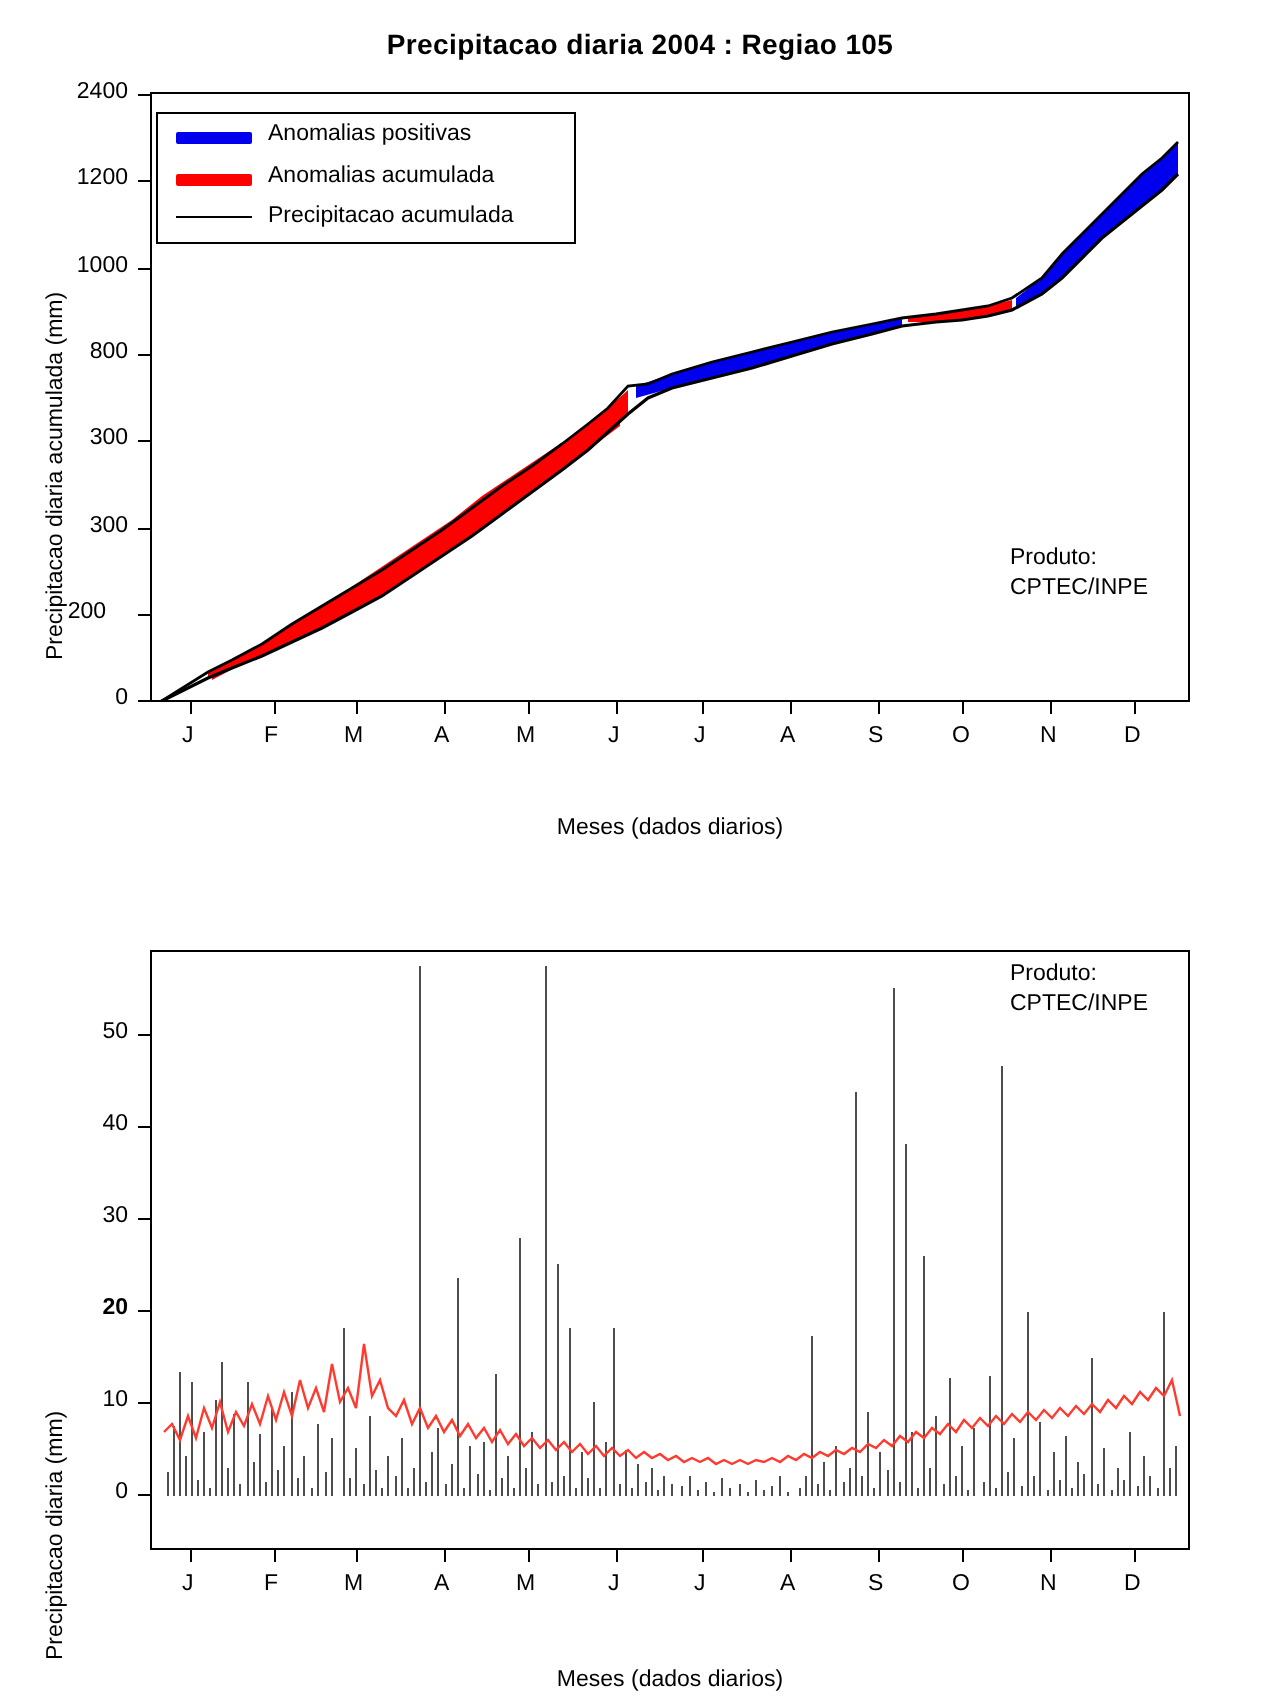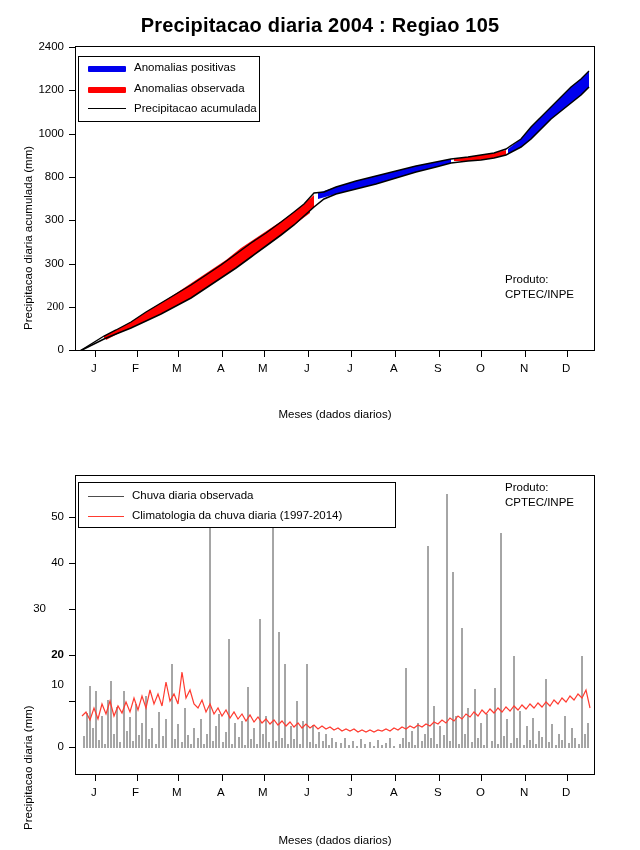--- a/index.html
+++ b/index.html
@@ -19,21 +19,21 @@
     position: relative;
     width: 640px;
     height: 850px;
   }
   .chart-title {
     position: absolute;
     top: 14px;
     left: 0;
     width: 640px;
     text-align: center;
-    font-size: 20px;
+    font-size: 14px;
     font-weight: bold;
     letter-spacing: 0.2px;
   }
   
   .panel {
     position: absolute;
   }
   .plot-box {
     position: absolute;
     border: 1px solid #000000;
@@ -140,21 +140,21 @@
     <div class="tick-mark" style="left:69px; top:350px; width:6px; height:1px;"></div>
     <div class="tick-mark" style="left:69px; top:307px; width:6px; height:1px;"></div>
     <div class="tick-mark" style="left:69px; top:264px; width:6px; height:1px;"></div>
     <div class="tick-mark" style="left:69px; top:220px; width:6px; height:1px;"></div>
     <div class="tick-mark" style="left:69px; top:177px; width:6px; height:1px;"></div>
     <div class="tick-mark" style="left:69px; top:134px; width:6px; height:1px;"></div>
     <div class="tick-mark" style="left:69px; top:90px; width:6px; height:1px;"></div>
     <div class="tick-mark" style="left:69px; top:47px; width:6px; height:1px;"></div>
 
     <div class="tick-label ytick-label" style="left:24px; top:343px; width:40px;">0</div>
-    <div class="tick-label ytick-label" style="left:24px; top:300px; width:40px;font-family:Liberation Serif, serif;">200</div>
+    <div class="tick-label ytick-label" style="left:13px; top:300px; width:40px;">200</div>
     <div class="tick-label ytick-label" style="left:24px; top:257px; width:40px;">300</div>
     <div class="tick-label ytick-label" style="left:24px; top:213px; width:40px;">300</div>
     <div class="tick-label ytick-label" style="left:24px; top:170px; width:40px;">800</div>
     <div class="tick-label ytick-label" style="left:24px; top:127px; width:40px;">1000</div>
     <div class="tick-label ytick-label" style="left:24px; top:83px; width:40px;">1200</div>
     <div class="tick-label ytick-label" style="left:24px; top:40px; width:40px;">2400</div>
 
     <div class="tick-mark" style="left:95px; top:351px; width:1px; height:6px;"></div>
     <div class="tick-mark" style="left:137px; top:351px; width:1px; height:6px;"></div>
     <div class="tick-mark" style="left:178px; top:351px; width:1px; height:6px;"></div>
@@ -174,26 +174,26 @@
     <div class="tick-label" style="left:217px; top:362px;">A</div>
     <div class="tick-label" style="left:258px; top:362px;">M</div>
     <div class="tick-label" style="left:304px; top:362px;">J</div>
     <div class="tick-label" style="left:347px; top:362px;">J</div>
     <div class="tick-label" style="left:390px; top:362px;">A</div>
     <div class="tick-label" style="left:434px; top:362px;">S</div>
     <div class="tick-label" style="left:476px; top:362px;">O</div>
     <div class="tick-label" style="left:520px; top:362px;">N</div>
     <div class="tick-label" style="left:562px; top:362px;">D</div>
 
-    <div class="legend-box" style="left:78px; top:56px; width:182px; height:66px;">
+    <div class="legend-box" style="left:78px; top:56px; width:210px; height:66px;">
       <div class="legend-swatch-thick" style="left:9px; top:9px; width:38px; background:#0000EE;"></div>
       <div class="legend-item" style="left:55px; top:4px;">Anomalias positivas</div>
 
       <div class="legend-swatch-thick" style="left:9px; top:30px; width:38px; background:#FF0000;"></div>
-      <div class="legend-item" style="left:55px; top:25px;">Anomalias observada</div>
+      <div class="legend-item" style="left:55px; top:25px;">Anomalias acumulada</div>
 
       <div class="legend-swatch-thin" style="left:9px; top:51px; width:38px; background:#000000;"></div>
       <div class="legend-item" style="left:55px; top:45px;">Precipitacao acumulada</div>
     </div>
 
     <div class="producer-note" style="left:505px; top:272px; width:120px;">Produto:
 CPTEC/INPE</div>
   </div>
 
   <div class="panel" style="left:0;top:430px;width:640px;height:420px;">
@@ -390,23 +390,23 @@
     </div>
 
     <div class="tick-mark" style="left:69px; top:317px; width:6px; height:1px;"></div>
     <div class="tick-mark" style="left:69px; top:271px; width:6px; height:1px;"></div>
     <div class="tick-mark" style="left:69px; top:225px; width:6px; height:1px;"></div>
     <div class="tick-mark" style="left:69px; top:179px; width:6px; height:1px;"></div>
     <div class="tick-mark" style="left:69px; top:133px; width:6px; height:1px;"></div>
     <div class="tick-mark" style="left:69px; top:87px; width:6px; height:1px;"></div>
 
     <div class="tick-label ytick-label" style="left:30px; top:310px; width:34px;">0</div>
-    <div class="tick-label ytick-label" style="left:30px; top:248px; width:34px;">10</div>
+    <div class="tick-label ytick-label" style="left:30px; top:264px; width:34px;">10</div>
     <div class="tick-label ytick-label" style="left:30px; top:218px; width:34px;font-weight:bold;">20</div>
-    <div class="tick-label ytick-label" style="left:12px; top:172px; width:34px;">30</div>
+    <div class="tick-label ytick-label" style="left:30px; top:172px; width:34px;">30</div>
     <div class="tick-label ytick-label" style="left:30px; top:126px; width:34px;">40</div>
     <div class="tick-label ytick-label" style="left:30px; top:80px; width:34px;">50</div>
 
     <div class="tick-mark" style="left:95px; top:345px; width:1px; height:6px;"></div>
     <div class="tick-mark" style="left:137px; top:345px; width:1px; height:6px;"></div>
     <div class="tick-mark" style="left:178px; top:345px; width:1px; height:6px;"></div>
     <div class="tick-mark" style="left:222px; top:345px; width:1px; height:6px;"></div>
     <div class="tick-mark" style="left:264px; top:345px; width:1px; height:6px;"></div>
     <div class="tick-mark" style="left:308px; top:345px; width:1px; height:6px;"></div>
     <div class="tick-mark" style="left:351px; top:345px; width:1px; height:6px;"></div>
@@ -422,25 +422,18 @@
     <div class="tick-label" style="left:217px; top:356px;">A</div>
     <div class="tick-label" style="left:258px; top:356px;">M</div>
     <div class="tick-label" style="left:304px; top:356px;">J</div>
     <div class="tick-label" style="left:347px; top:356px;">J</div>
     <div class="tick-label" style="left:390px; top:356px;">A</div>
     <div class="tick-label" style="left:434px; top:356px;">S</div>
     <div class="tick-label" style="left:476px; top:356px;">O</div>
     <div class="tick-label" style="left:520px; top:356px;">N</div>
     <div class="tick-label" style="left:562px; top:356px;">D</div>
 
-    <div class="legend-box" style="left:78px; top:52px; width:318px; height:46px;">
-      <div class="legend-swatch-thin" style="left:9px; top:13px; width:36px; background:#4D4D4D; height:1.4px;"></div>
-      <div class="legend-item" style="left:53px; top:6px;">Chuva diaria observada</div>
-
-      <div class="legend-swatch-thin" style="left:9px; top:33px; width:36px; background:#FF3B30; height:1.4px;"></div>
-      <div class="legend-item" style="left:53px; top:26px;">Climatologia da chuva diaria (1997-2014)</div>
-    </div>
 
     <div class="producer-note" style="left:505px; top:50px; width:120px;">Produto:
 CPTEC/INPE</div>
   </div>
 
 </div>
 
 </body></html>

